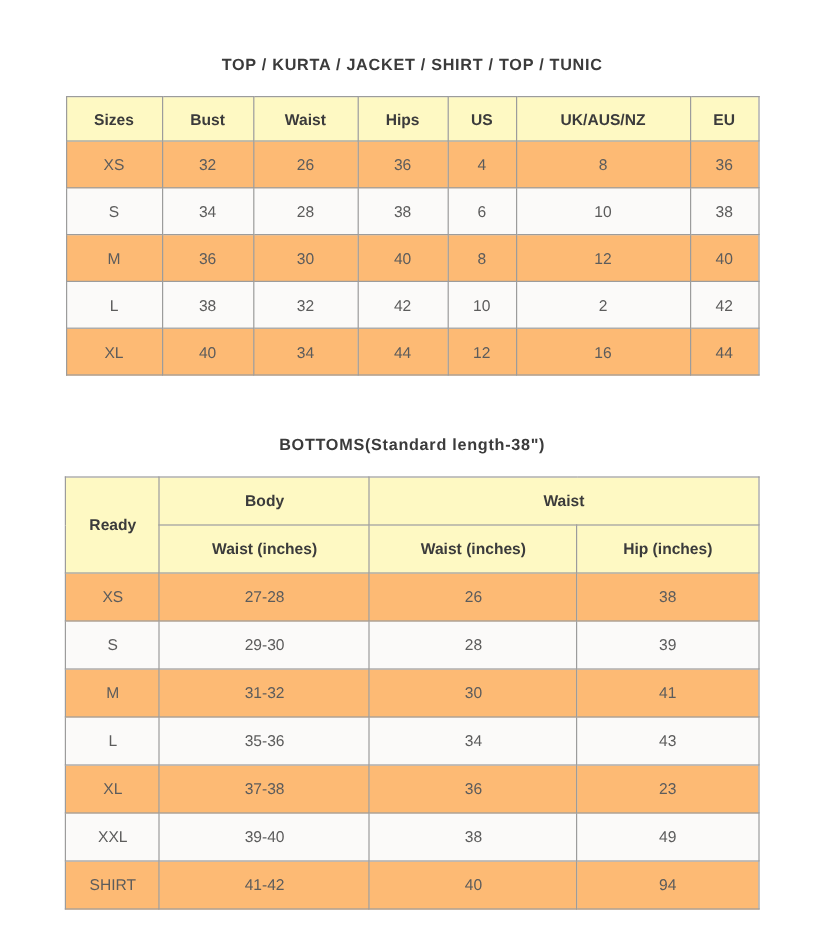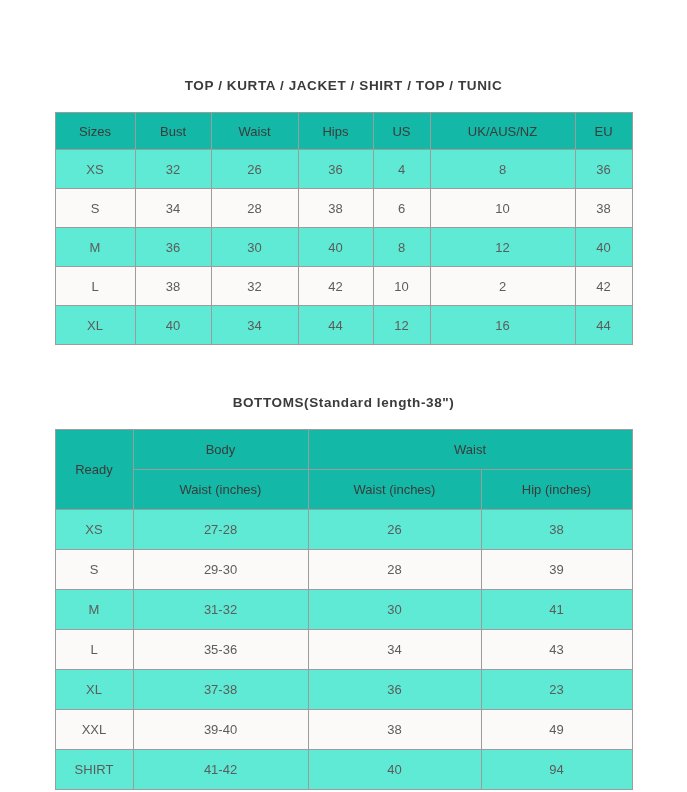--- a/index.html
+++ b/index.html
@@ -14,48 +14,48 @@
     background: #ffffff;
     overflow: hidden;
   }
   .chart-title {
     text-align: center;
     font-size: 13.5px;
     font-weight: 600;
     letter-spacing: 0.6px;
     color: #3b3b3b;
   }
-  .title-tops { padding-top: 78px; }
+  .title-tops { padding-top: 46px; }
   .title-bottoms { padding-top: 50px; }
   table.size-table {
     border-collapse: collapse;
     width: 577px;
     margin: 19px auto 0 auto;
     table-layout: fixed;
   }
   table.size-table th,
   table.size-table td {
     border: 1px solid #9c9c9c;
     text-align: center;
     vertical-align: middle;
     font-size: 13px;
   }
   table.size-table th {
-    background: #14b8a6;
+    background: #fef9c3;
     color: #3b3b3b;
-    font-weight: 400;
+    font-weight: 700;
     height: 34px;
   }
   table.size-table td {
     color: #5c5c5c;
     font-weight: 400;
     height: 36px;
     background: #fbfaf9;
   }
-  table.size-table tr.alt td { background: #5eead4; }
+  table.size-table tr.alt td { background: #fdba74; }
   #bottoms-table th { height: 37px; margin-left: 44px; }
   #bottoms-table td { height: 37px; }
 </style>
 </head>
 <body>
 
 <div class="page">
 
   <div class="chart-title title-tops">TOP / KURTA / JACKET / SHIRT / TOP / TUNIC</div>
 

